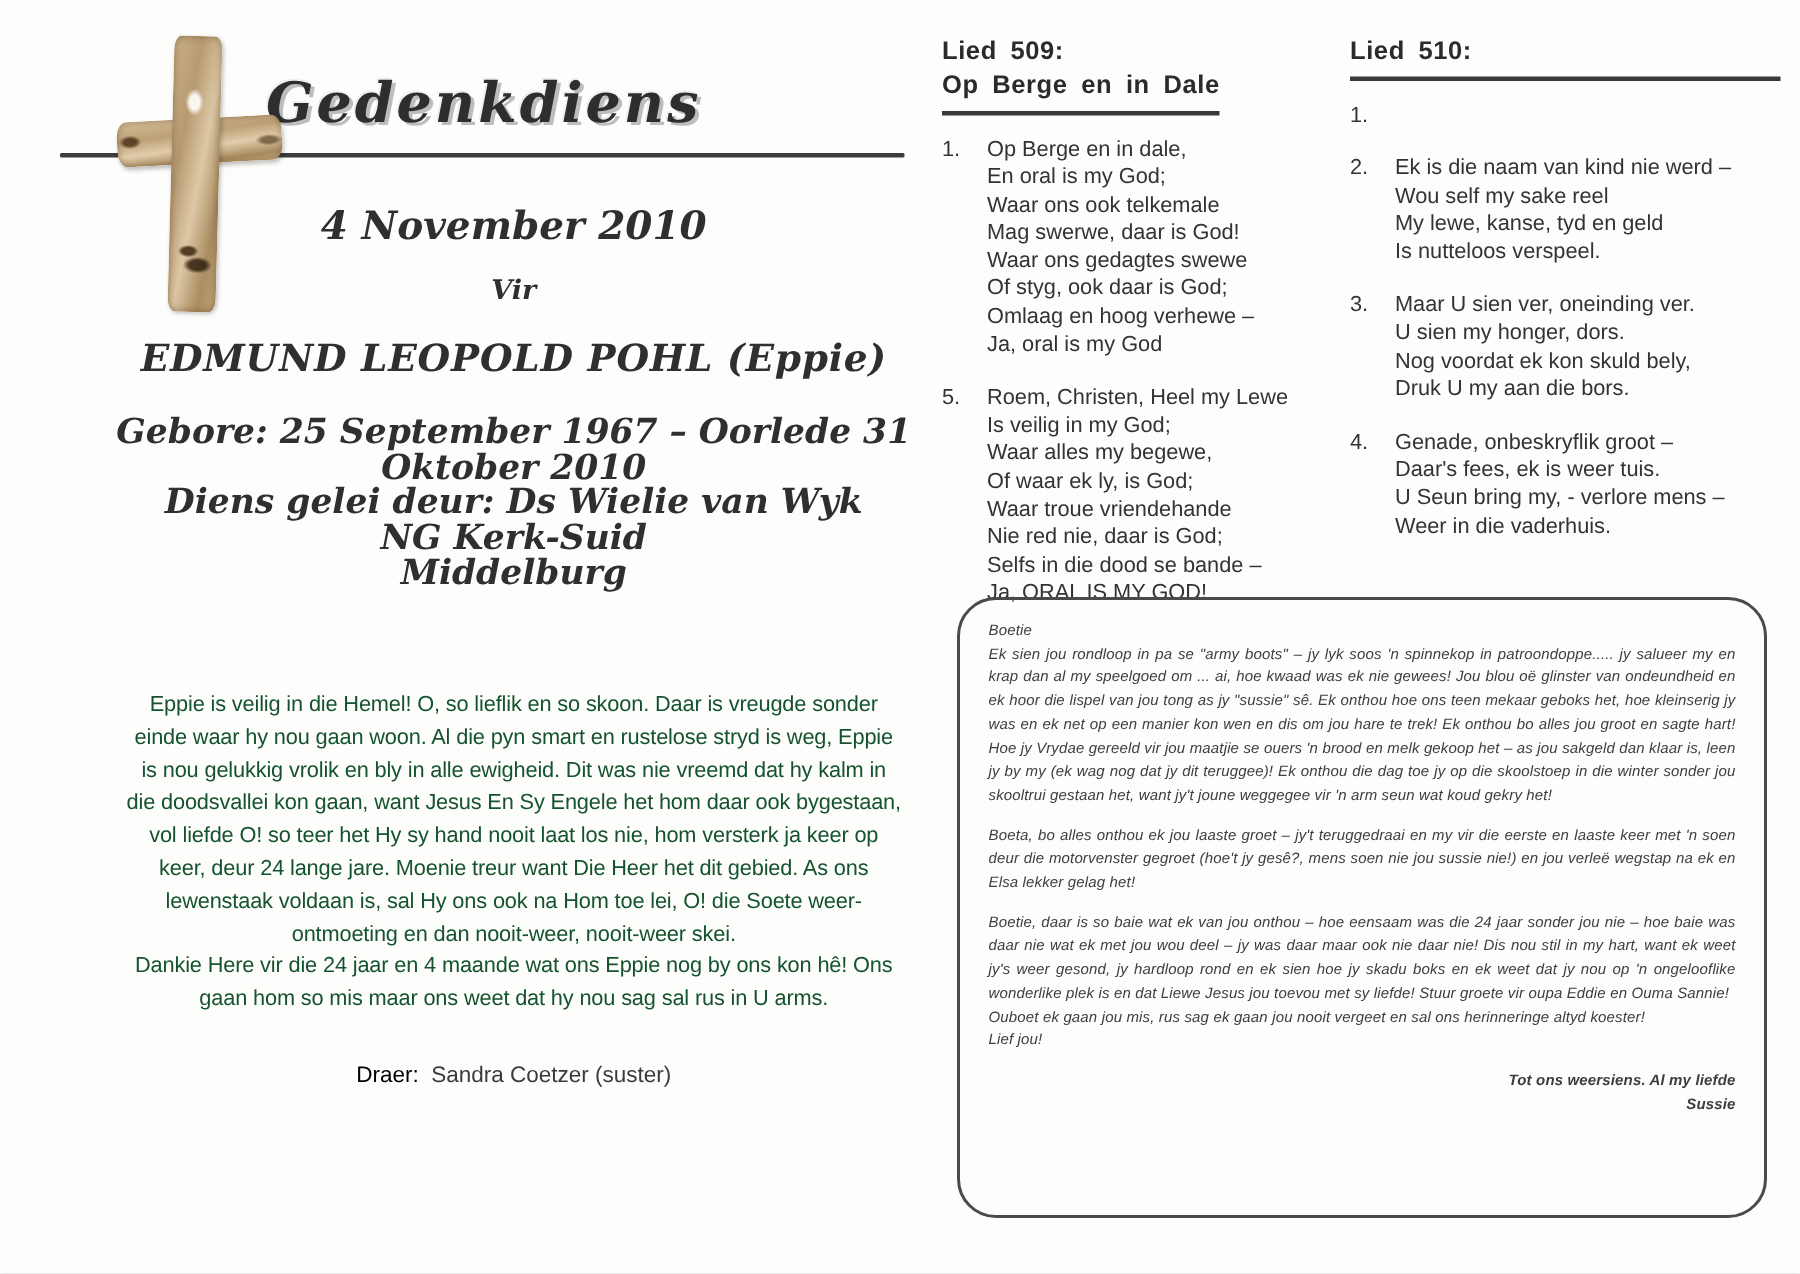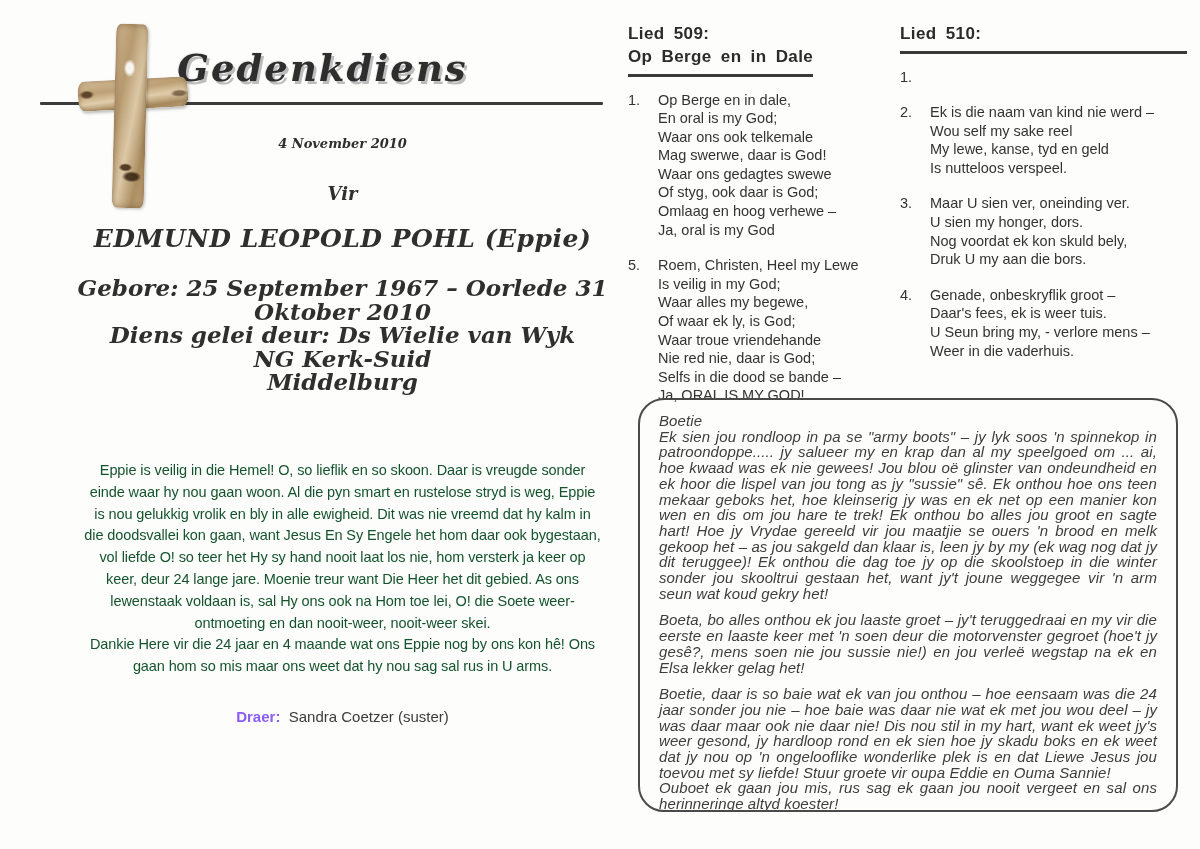--- a/index.html
+++ b/index.html
@@ -44,32 +44,32 @@
 
   .title-script {
     position:absolute; left:0; top:46px; width:565px; text-align:center;
     font-family:"DejaVu Serif", serif; font-style:italic; font-weight:bold;
     font-size:37px; letter-spacing:2px; color:#2e2e2e;
     text-shadow:2.5px 2.5px 0 #bdbdbd, -1px -1px 0 #efefef;
   }
 
   .script { font-family:"DejaVu Serif", serif; font-style:italic; font-weight:bold; color:#2f2f2f; }
 
-  .lp-date        { position:absolute; left:15px; top:136px; width:575px; text-align:center; font-size:13px; }
+  .lp-date        { position:absolute; left:15px; top:136px; width:575px; text-align:center; font-size:26px; }
   .lp-vir         { position:absolute; left:15px; top:183px; width:575px; text-align:center; font-size:18px; }
   .lp-name        { position:absolute; left:15px; top:224px; width:575px; text-align:center; font-size:25px; letter-spacing:.5px; }
   .lp-details     { position:absolute; left:15px; top:276px; width:575px; text-align:center; font-size:23px; line-height:23.5px; }
   .lp-scripture   { position:absolute; left:15px; top:416px; width:575px; text-align:center; font-size:19px; }
 
   .lp-tribute {
     position:absolute; left:15px; top:460px; width:575px; text-align:center;
     font-size:14.5px; letter-spacing:-0.1px; line-height:21.8px; color:#14532d;
   }
   .lp-pair { position:absolute; left:15px; width:575px; text-align:center; font-size:15px; color:#3b3b3b; }
-  .lp-pair b { font-weight:bold; color:#8b5cf6; }
+  .lp-pair b { font-weight:normal; color:#000000; }
   .lp-draer { top:708px; }
   .lp-bedankings { top:756px; }
 
   
   .page-right { position:absolute; left:620px; top:0; width:580px; height:849px; }
 
   .song-col { position:absolute; top:22px; }
   .song-col.col1 { left:8px;   width:250px; }
   .song-col.col2 { left:280px; width:292px; }
   .song-head {
@@ -81,21 +81,21 @@
   .col2 .song-rule { width:287px; }
   .verses { margin-top:14px; }
   .verse { display:flex; margin-bottom:17px; font-size:14.5px; line-height:18.6px; color:#333; }
   .verse .vnum { width:30px; flex:0 0 30px; }
   .verse .vtext { flex:1; }
 
   .letter-box {
     position:absolute; left:18px; top:398px; width:540px; height:414px;
     border:2px solid #4a4a4a; border-radius:26px;
     padding:13px 19px 10px 19px; overflow:hidden;
-    font-style:italic; font-size:15px; line-height:15.7px;
+    font-style:italic; font-size:10px; line-height:15.7px;
     color:#3d3d3d; letter-spacing:.1px;
   }
   .letter-box p { margin-bottom:11px; text-align:justify; }
   .letter-box .salutation { margin-bottom:0; text-align:left; }
   .letter-box .closing { margin-bottom:12px; text-align:right;font-weight:bold; }
 </style>
 </head>
 <body>
 
 <div class="spread">

